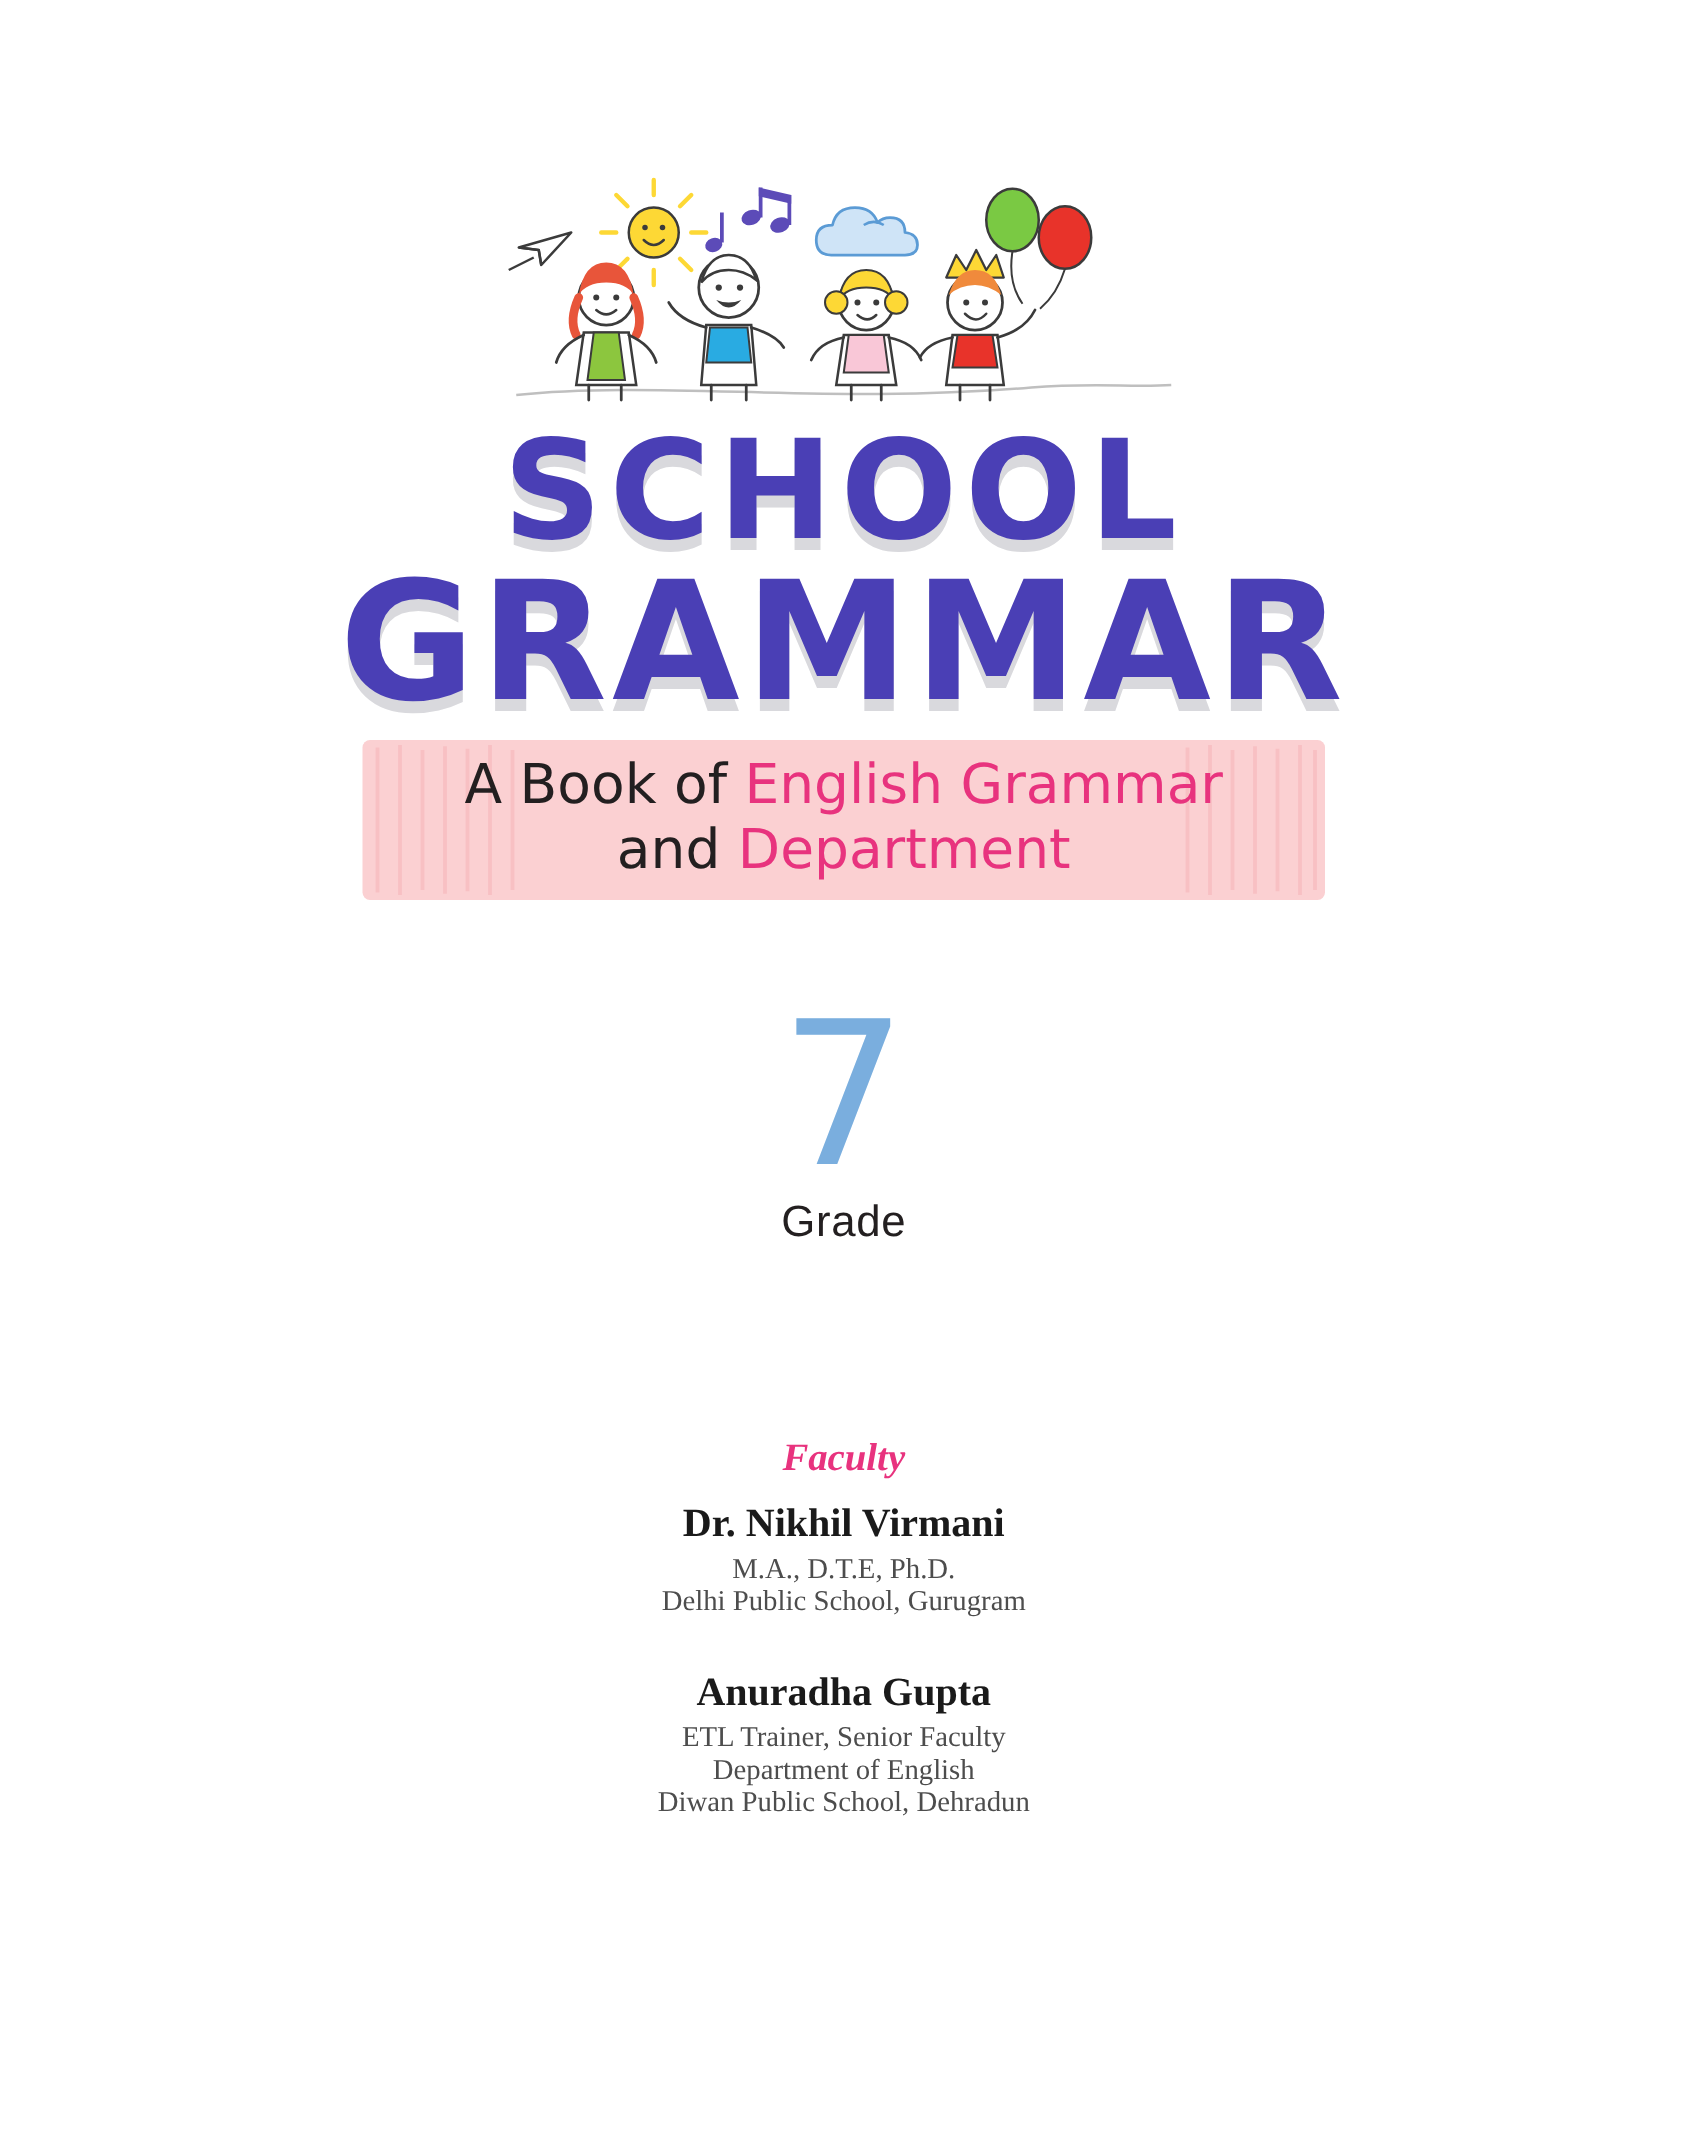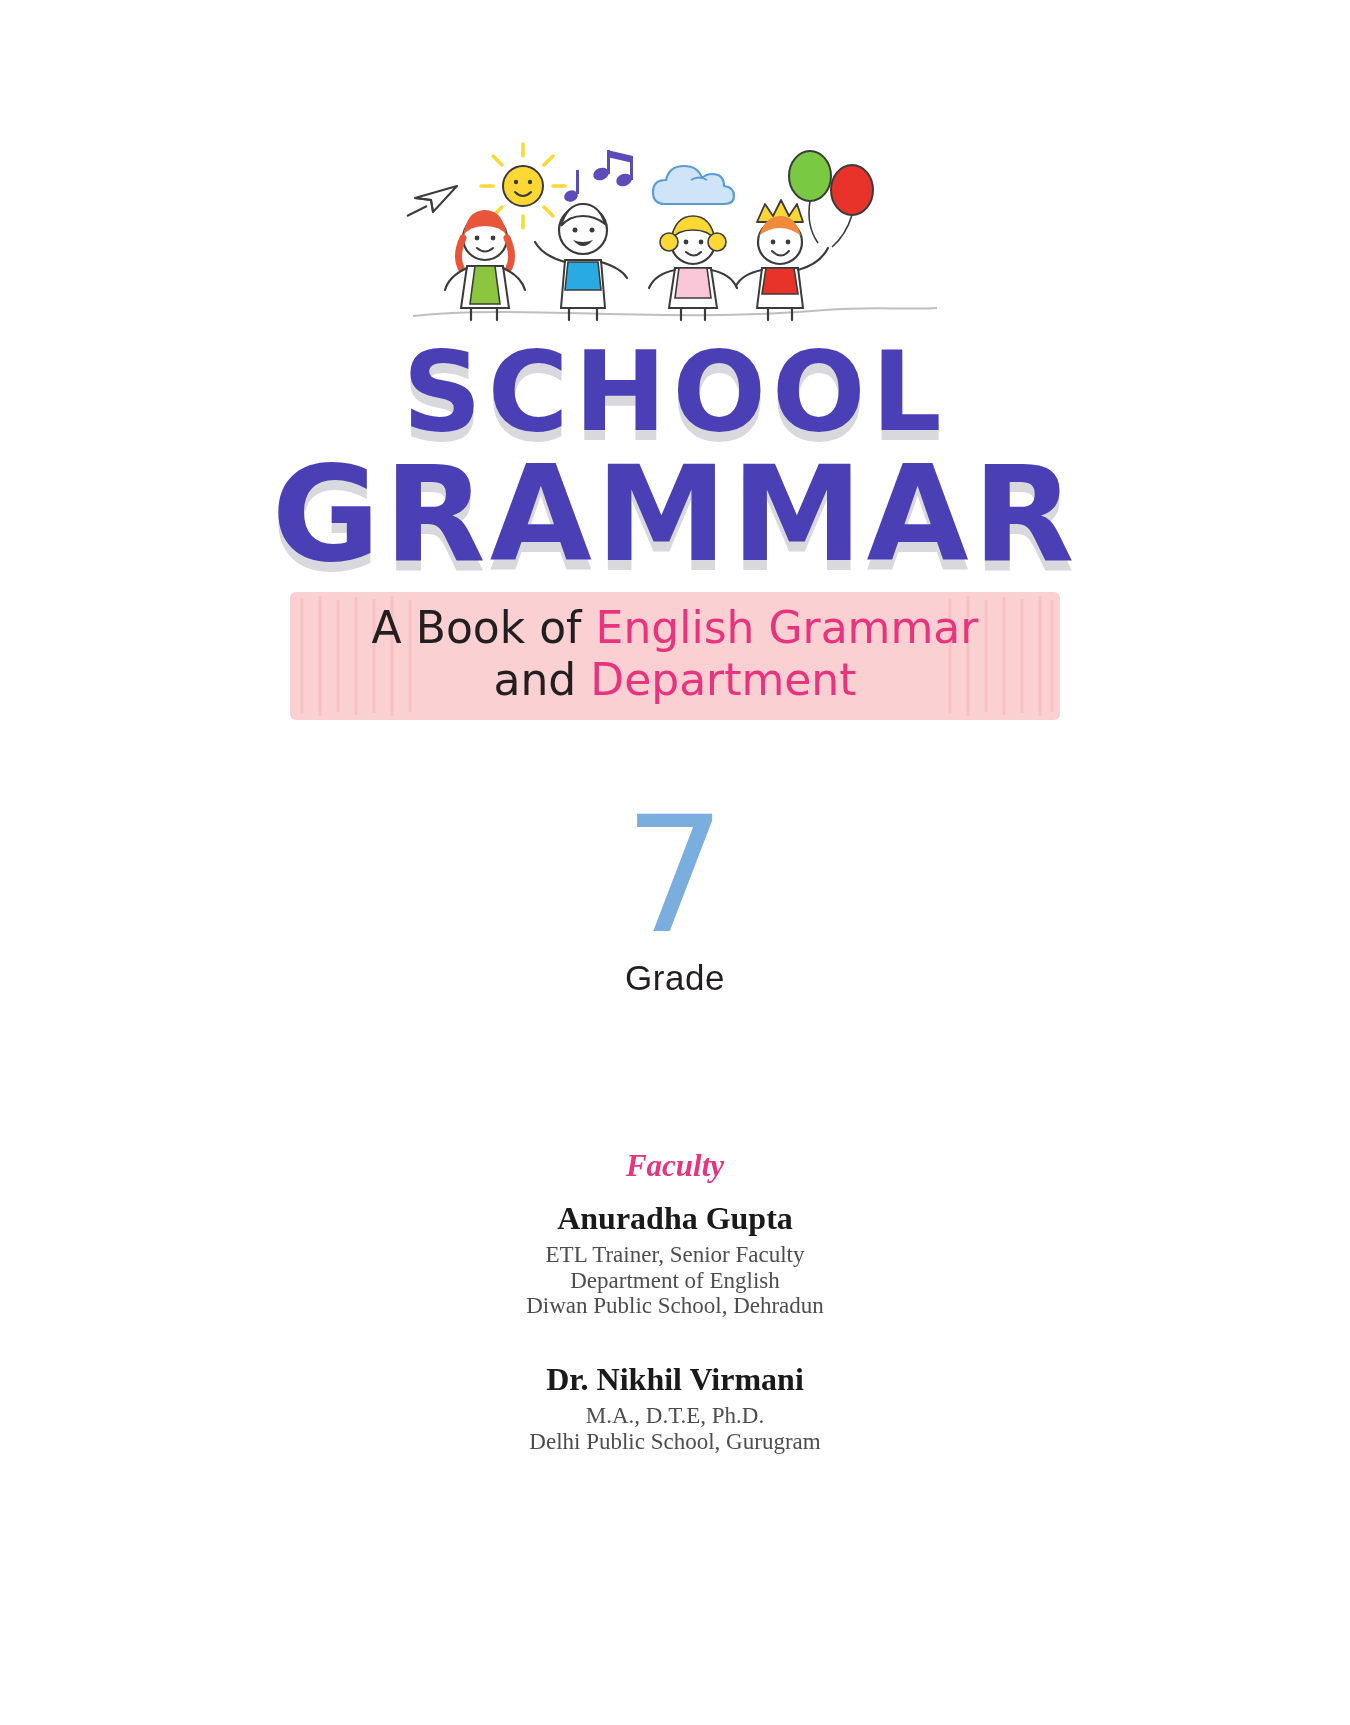--- a/index.html
+++ b/index.html
@@ -302,26 +302,26 @@
 
   <div class="grade-block">
     <div class="grade-number">7</div>
     <div class="grade-label">Grade</div>
   </div>
 
   <div class="authors-block">
     <div class="authors-heading">Faculty</div>
 
     <div class="author-entry">
+      <div class="author-name">Dr. Nikhil Virmani</div>
+      <div class="author-credential">M.A., D.T.E, Ph.D.</div>
+      <div class="author-credential">Delhi Public School, Gurugram</div>
+    </div>
+
+    <div class="author-entry">
       <div class="author-name">Anuradha Gupta</div>
       <div class="author-credential">ETL Trainer, Senior Faculty</div>
       <div class="author-credential">Department of English</div>
       <div class="author-credential">Diwan Public School, Dehradun</div>
     </div>
-
-    <div class="author-entry">
-      <div class="author-name">Dr. Nikhil Virmani</div>
-      <div class="author-credential">M.A., D.T.E, Ph.D.</div>
-      <div class="author-credential">Delhi Public School, Gurugram</div>
-    </div>
   </div>
 
 </div>
 
 </body></html>

